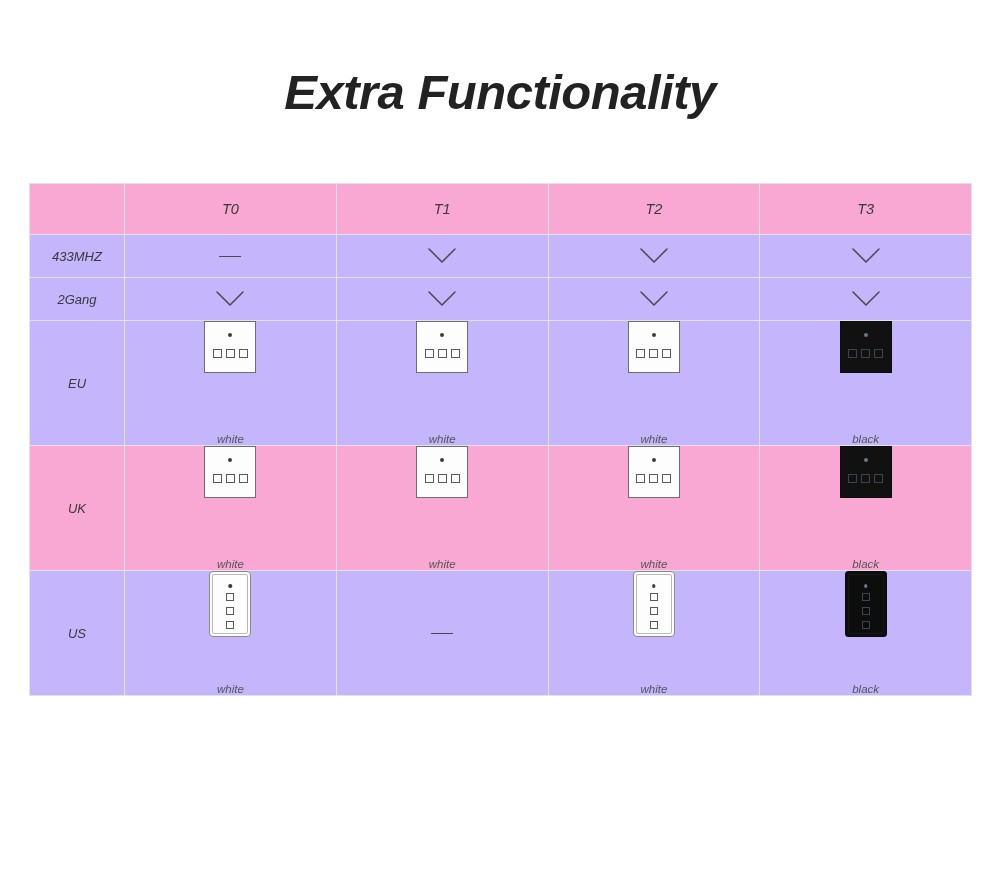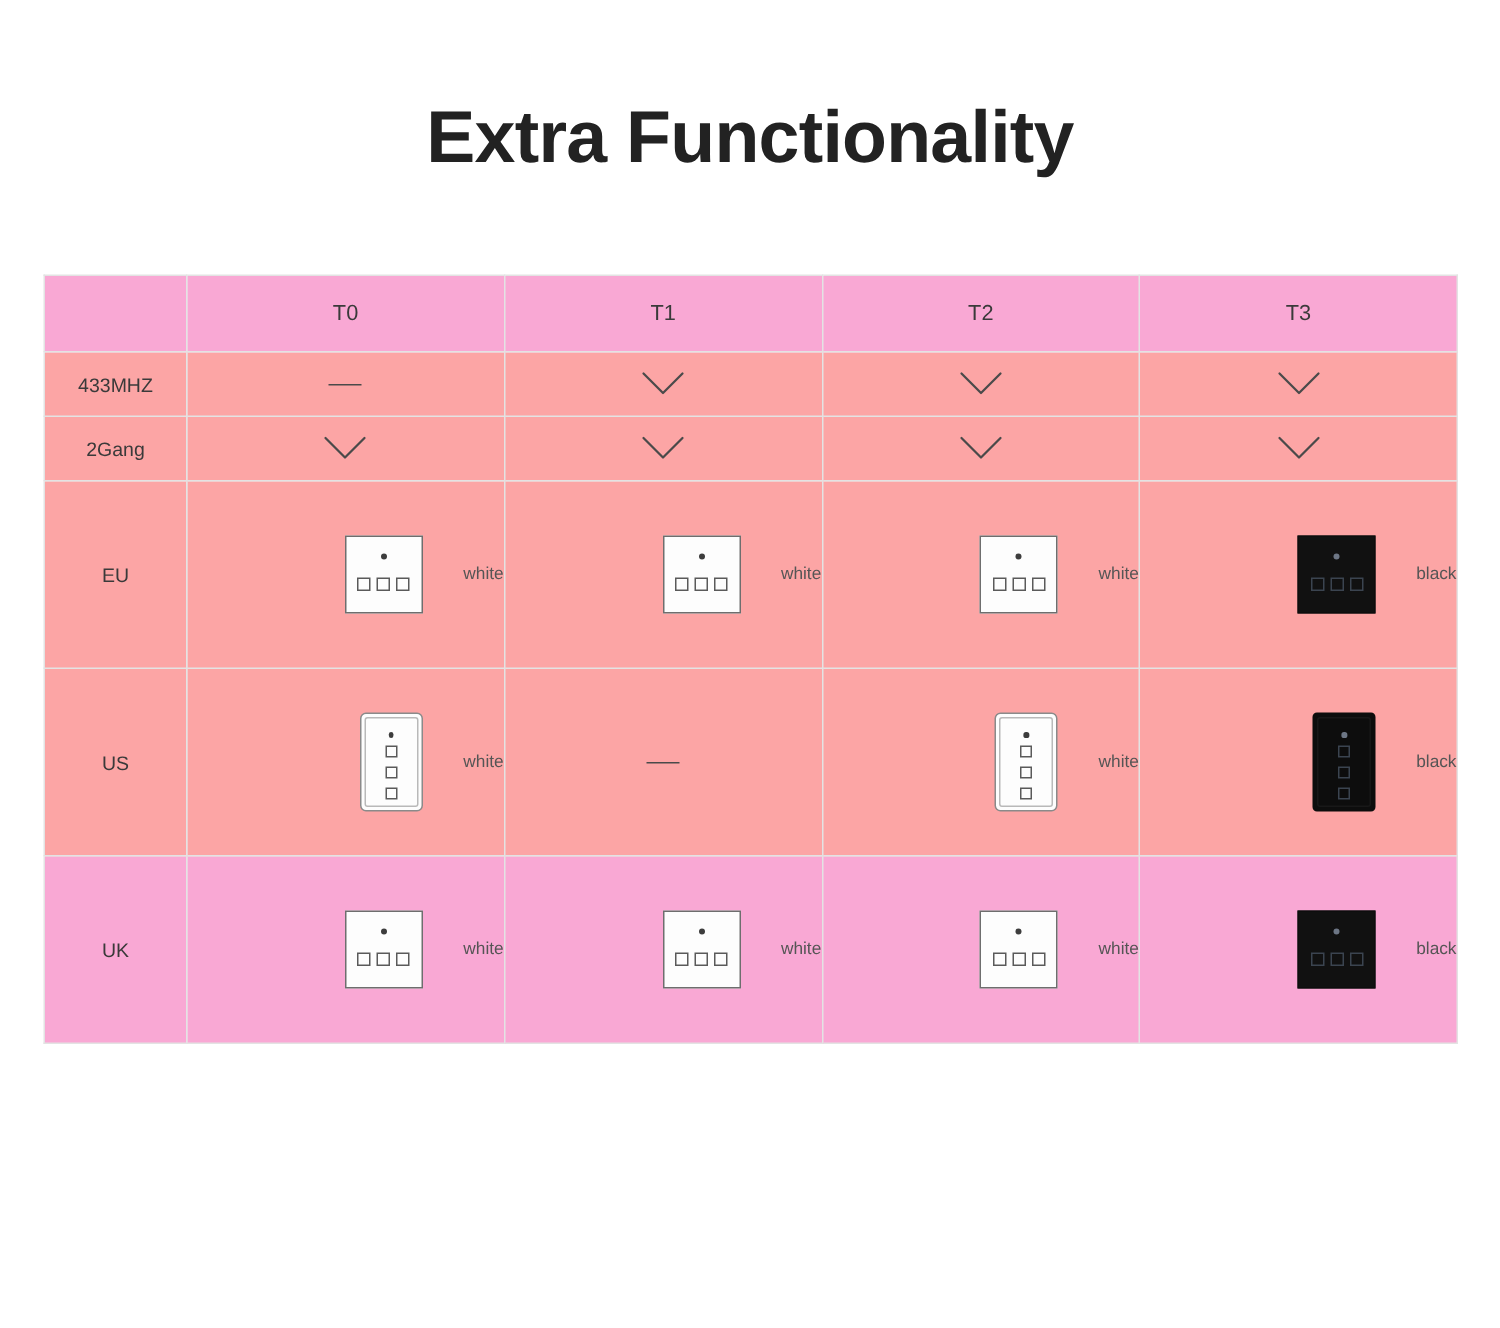--- a/index.html
+++ b/index.html
@@ -11,20 +11,21 @@
     width: 1000px;
     height: 885px;
     font-family: "Liberation Sans", sans-serif;
     color: #333333;
     overflow: hidden;
   }
   .page {
     position: relative;
     width: 856px;
     height: 885px;
+    font-style: italic;
   }
 
   
   .page-title {
     position: absolute;
     top: 66px;
     left: 0;
     width: 1000px;
     text-align: center;
     font-size: 49px;
@@ -54,21 +55,21 @@
     text-align: center;
     vertical-align: middle;
     font-weight: normal;
     padding: 0;
   }
 
   tr.head-row th { height: 50px; font-size: 14.5px; color: #3a3a3a; }
   tr.feat-row td { height: 42px; }
   tr.img-row  td { height: 124px; }
 
-  tr.shade td, tr.shade th { background: #fca5a5; }
+  tr.shade td, tr.shade th { background: #c4b5fd; }
   tr.plain td, tr.plain th { background: #f9a8d4; }
 
   .row-label { font-size: 13px; color: #3a3a3a; }
 
   
   .mark-wrap {
     display: flex;
     align-items: center;
     justify-content: center;
     height: 100%;
@@ -77,23 +78,23 @@
   .dash-icon {
     display: inline-block;
     width: 22px;
     height: 0;
     border-top: 1.6px solid #4a4a4a;
   }
 
   
   .switch-cell {
     display: flex;
-    flex-direction: row;
+    flex-direction: column;
     align-items: center;
-    justify-content: flex-end;
+    justify-content: space-between;
     height: 100%;
     gap: 27px;
   }
   .color-label {
     font-size: 11.5px;
     color: #555555;
   }
 
   
   .sw-square {
@@ -323,20 +324,75 @@
                 <div class="btn-row">
                   <span class="key"></span>
                   <span class="key"></span>
                   <span class="key"></span>
                 </div>
               </div>
               <div class="color-label">black</div>
             </div>
           </td>
         </tr>
+        <tr class="img-row plain">
+          <td class="row-label">UK</td>
+          <td>
+            <div class="switch-cell">
+              <div class="sw-square">
+                <span class="led"></span>
+                <div class="btn-row">
+                  <span class="key"></span>
+                  <span class="key"></span>
+                  <span class="key"></span>
+                </div>
+              </div>
+              <div class="color-label">white</div>
+            </div>
+          </td>
+          <td>
+            <div class="switch-cell">
+              <div class="sw-square">
+                <span class="led"></span>
+                <div class="btn-row">
+                  <span class="key"></span>
+                  <span class="key"></span>
+                  <span class="key"></span>
+                </div>
+              </div>
+              <div class="color-label">white</div>
+            </div>
+          </td>
+          <td>
+            <div class="switch-cell">
+              <div class="sw-square">
+                <span class="led"></span>
+                <div class="btn-row">
+                  <span class="key"></span>
+                  <span class="key"></span>
+                  <span class="key"></span>
+                </div>
+              </div>
+              <div class="color-label">white</div>
+            </div>
+          </td>
+          <td>
+            <div class="switch-cell">
+              <div class="sw-square dark">
+                <span class="led"></span>
+                <div class="btn-row">
+                  <span class="key"></span>
+                  <span class="key"></span>
+                  <span class="key"></span>
+                </div>
+              </div>
+              <div class="color-label">black</div>
+            </div>
+          </td>
+        </tr>
         <tr class="img-row shade">
           <td class="row-label">US</td>
           <td>
             <div class="switch-cell">
               <div class="sw-us">
                 <span class="led"></span>
                 <div class="btn-col">
                   <span class="key"></span>
                   <span class="key"></span>
                   <span class="key"></span>
@@ -361,75 +417,20 @@
                 </div>
               </div>
               <div class="color-label">white</div>
             </div>
           </td>
           <td>
             <div class="switch-cell">
               <div class="sw-us dark">
                 <span class="led"></span>
                 <div class="btn-col">
-                  <span class="key"></span>
-                  <span class="key"></span>
-                  <span class="key"></span>
-                </div>
-              </div>
-              <div class="color-label">black</div>
-            </div>
-          </td>
-        </tr>
-        <tr class="img-row plain">
-          <td class="row-label">UK</td>
-          <td>
-            <div class="switch-cell">
-              <div class="sw-square">
-                <span class="led"></span>
-                <div class="btn-row">
-                  <span class="key"></span>
-                  <span class="key"></span>
-                  <span class="key"></span>
-                </div>
-              </div>
-              <div class="color-label">white</div>
-            </div>
-          </td>
-          <td>
-            <div class="switch-cell">
-              <div class="sw-square">
-                <span class="led"></span>
-                <div class="btn-row">
-                  <span class="key"></span>
-                  <span class="key"></span>
-                  <span class="key"></span>
-                </div>
-              </div>
-              <div class="color-label">white</div>
-            </div>
-          </td>
-          <td>
-            <div class="switch-cell">
-              <div class="sw-square">
-                <span class="led"></span>
-                <div class="btn-row">
-                  <span class="key"></span>
-                  <span class="key"></span>
-                  <span class="key"></span>
-                </div>
-              </div>
-              <div class="color-label">white</div>
-            </div>
-          </td>
-          <td>
-            <div class="switch-cell">
-              <div class="sw-square dark">
-                <span class="led"></span>
-                <div class="btn-row">
                   <span class="key"></span>
                   <span class="key"></span>
                   <span class="key"></span>
                 </div>
               </div>
               <div class="color-label">black</div>
             </div>
           </td>
         </tr>
       </tbody>

